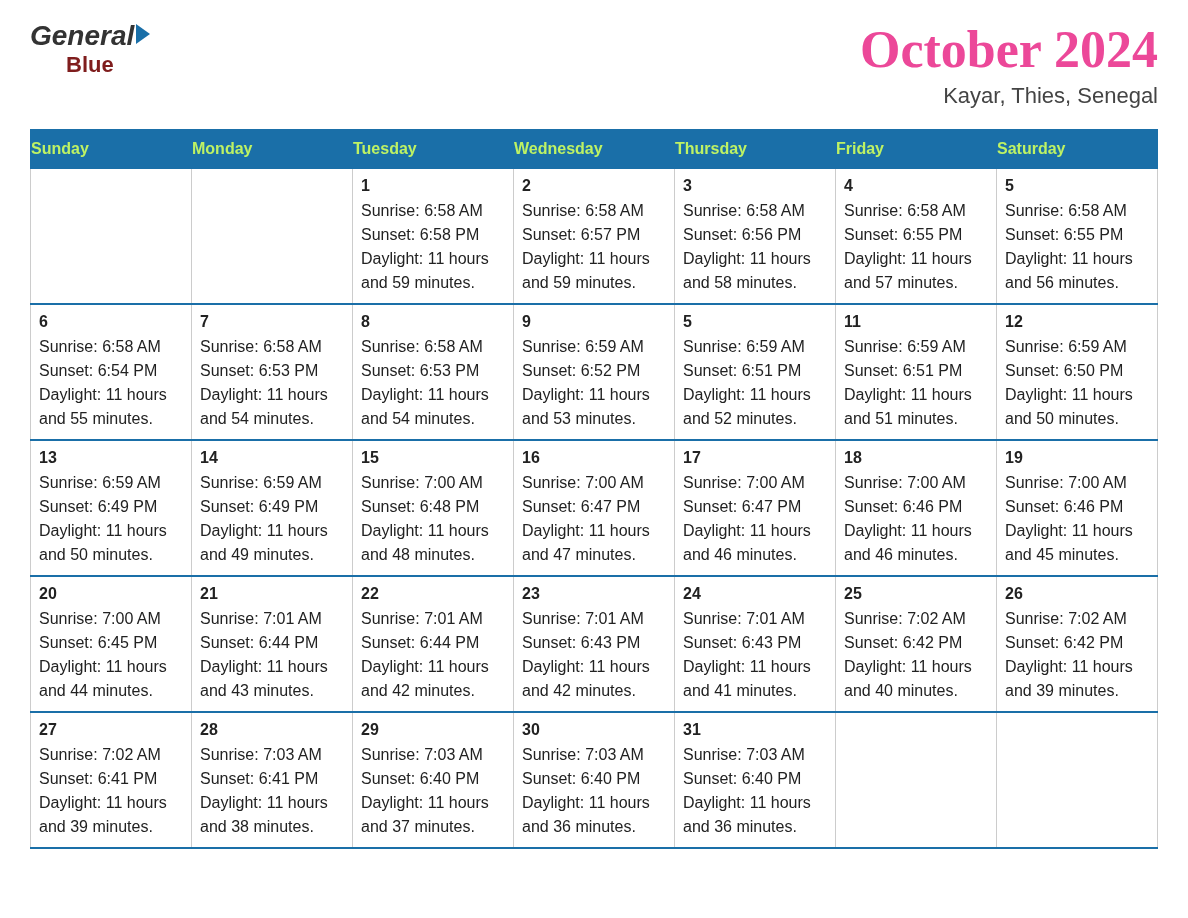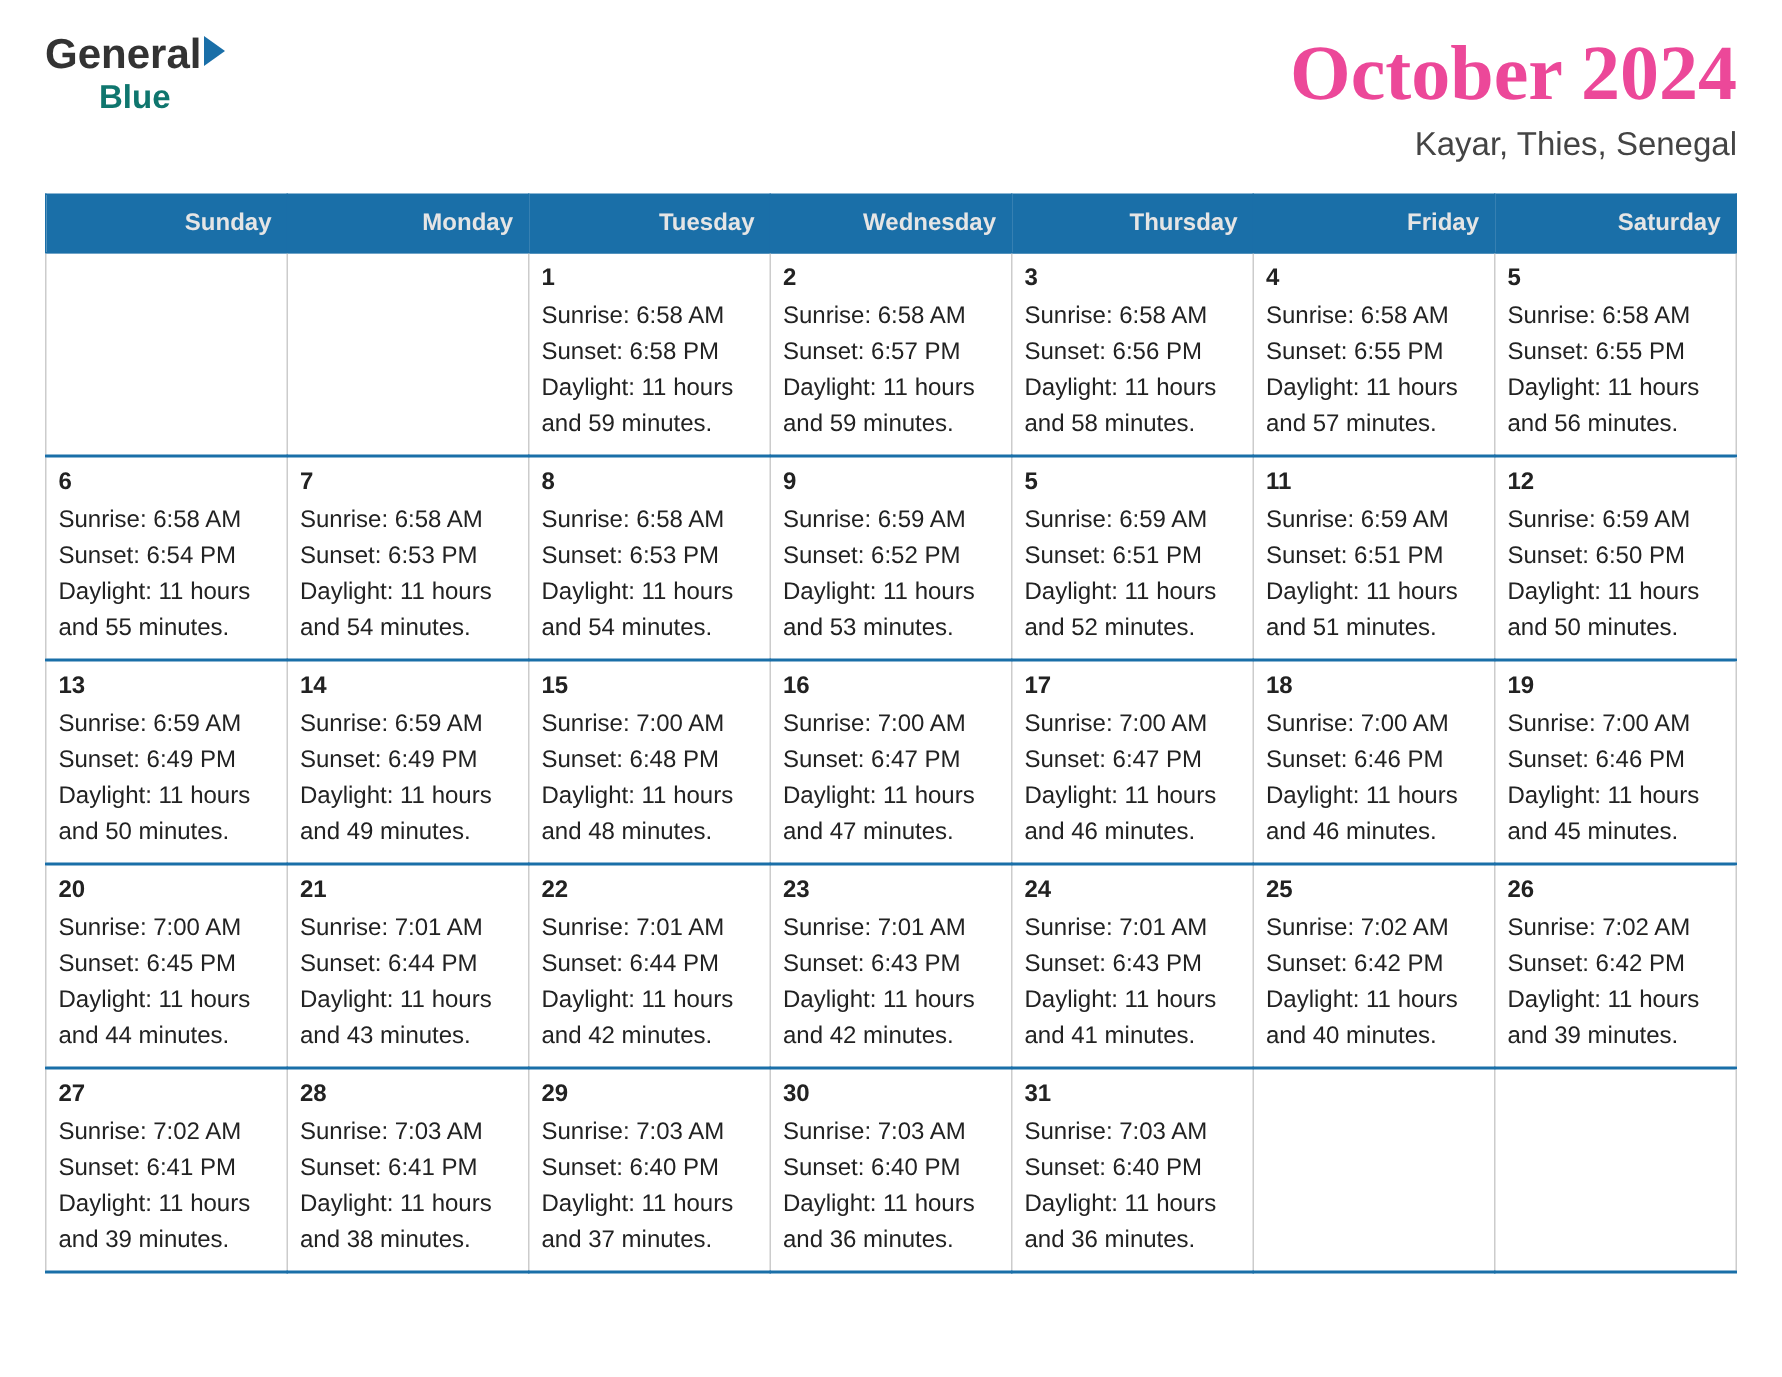--- a/index.html
+++ b/index.html
@@ -22,37 +22,38 @@
       align-items: flex-start;
     }
     .logo-text {
       display: flex;
       align-items: center;
     }
     .logo-general {
       font-size: 28px;
       font-weight: bold;
       color: #333;
+      font-style: italic;
     }
     .logo-blue-part {
       color: #1a6fa8;
     }
     .logo-triangle {
       width: 0;
       height: 0;
       border-left: 14px solid #1a6fa8;
       border-top: 10px solid transparent;
       border-bottom: 10px solid transparent;
       margin-left: 2px;
       margin-top: -4px;
     }
     .logo-blue-label {
       font-size: 22px;
       font-weight: bold;
-      color: #0f766e;
+      color: #7f1d1d;
       margin-left: 18px;
       margin-top: -6px;
     }
     .title-area {
       text-align: right;
     }
     .main-title {
       font-size: 52px;
       font-weight: bold;
       color: #ec4899;
@@ -63,24 +64,24 @@
       color: #444;
       margin-top: 4px;
     }
     table {
       width: 100%;
       border-collapse: collapse;
       table-layout: fixed;
     }
     thead tr th {
       background-color: #1a6fa8;
-      color: #e5e5e5;
-      padding: 10px 10px;
+      color: #bef264;
+      padding: 10px 0;
       font-size: 16px;
-      text-align: right;
+      text-align: left;
       border: 1px solid #1a6fa8;
     }
     tbody tr td {
       vertical-align: top;
       padding: 8px;
       border: 1px solid #ccc;
       font-size: 13px;
       color: #222;
       min-height: 90px;
       height: 105px;

